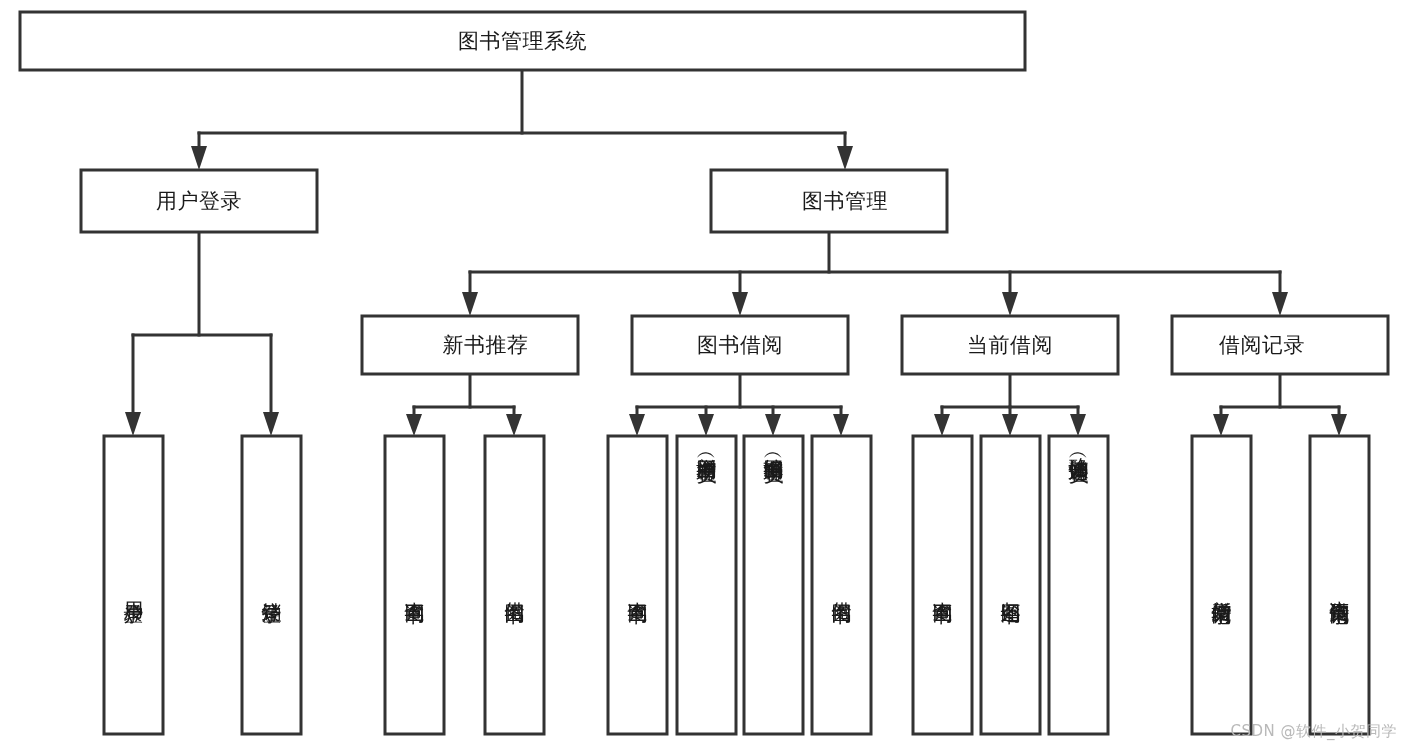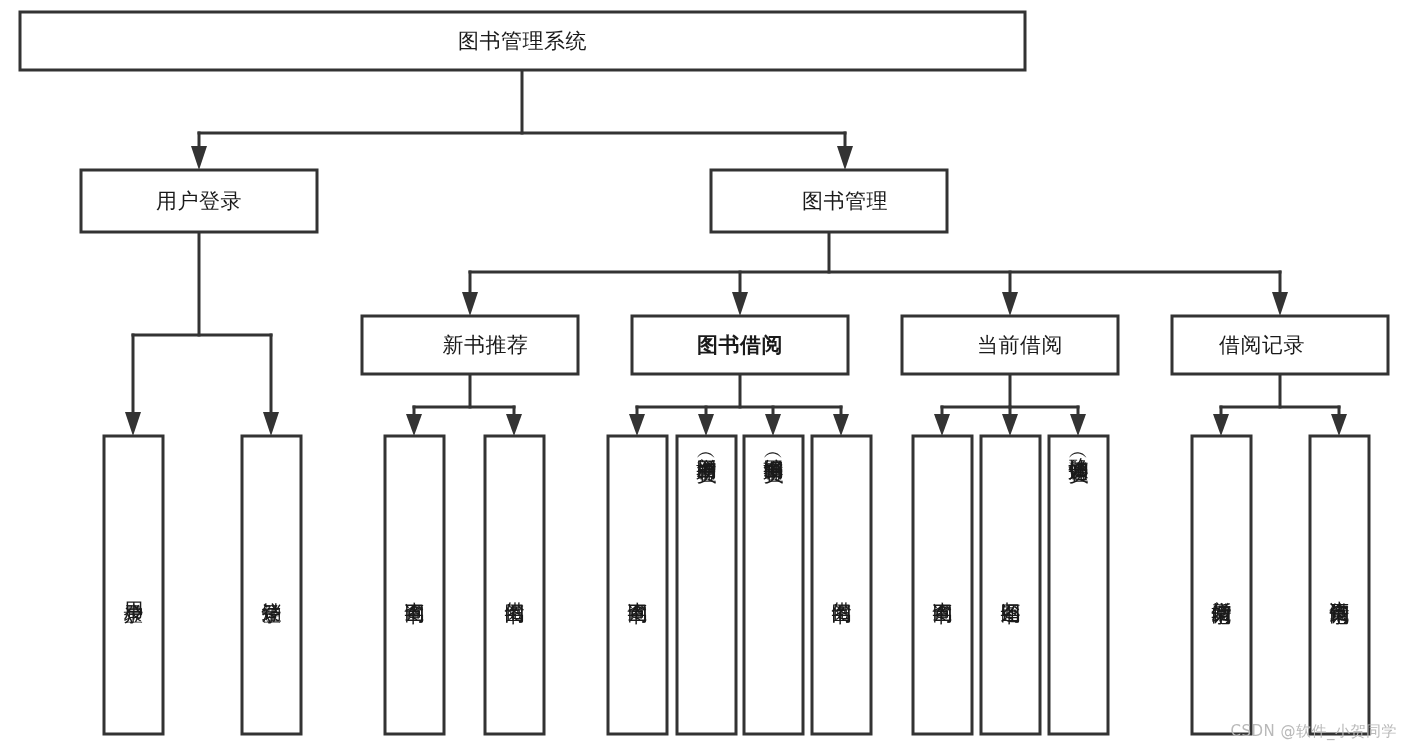--- a/index.html
+++ b/index.html
@@ -188,22 +188,22 @@
     <rect class="node-box" x="1192" y="436" width="59" height="298"></rect>
     <rect class="node-box" x="1310" y="436" width="59" height="298"></rect>
   </svg>
 
   <div class="node-label-h" style="left:20px; top:12px; width:1005px; height:58px;border-radius:10px;">图书管理系统</div>
 
   <div class="node-label-h" style="left:81px; top:170px; width:236px; height:62px;">用户登录</div>
   <div class="node-label-h" style="left:711px; top:170px; width:236px; height:62px;margin-left:16px;">图书管理</div>
 
   <div class="node-label-h" style="left:362px; top:316px; width:247px; height:58px;">新书推荐</div>
-  <div class="node-label-h" style="left:632px; top:316px; width:216px; height:58px;font-weight:bold;">图书借阅</div>
-  <div class="node-label-h" style="left:902px; top:316px; width:216px; height:58px;padding-left:10px;">当前借阅</div>
+  <div class="node-label-h" style="left:632px; top:316px; width:216px; height:58px;">图书借阅</div>
+  <div class="node-label-h" style="left:902px; top:316px; width:216px; height:58px;">当前借阅</div>
   <div class="node-label-h" style="left:1172px; top:316px; width:180px; height:58px;">借阅记录</div>
 
   <div class="node-label-v" style="left:104px; top:436px; width:59px; height:298px; justify-content:center;">用户登录</div>
   <div class="node-label-v" style="left:242px; top:436px; width:59px; height:298px; justify-content:center;">注销登录</div>
 
   <div class="node-label-v" style="left:385px; top:436px; width:59px; height:298px; justify-content:center;">查询图书</div>
   <div class="node-label-v" style="left:485px; top:436px; width:59px; height:298px; justify-content:center;">借阅图书</div>
 
   <div class="node-label-v" style="left:608px; top:436px; width:59px; height:298px; justify-content:center;">查询图书</div>
   <div class="node-label-v" style="left:677px; top:436px; width:59px; height:298px;">新增图书（管理员）</div>

